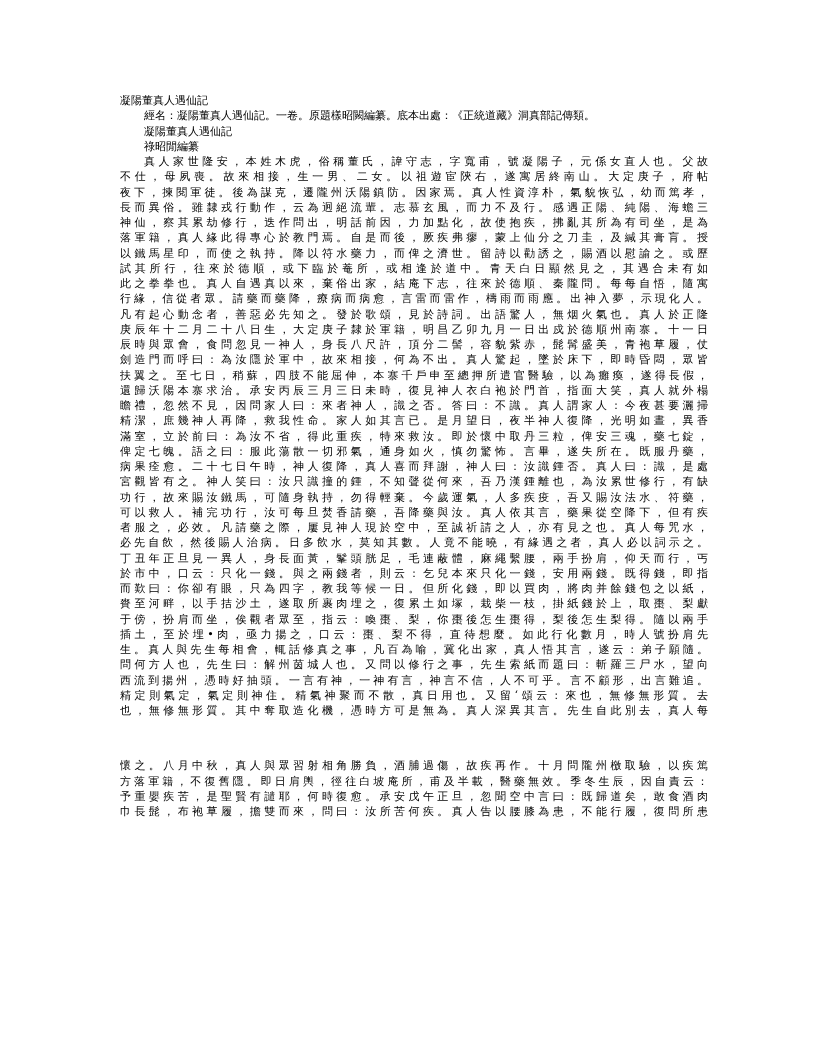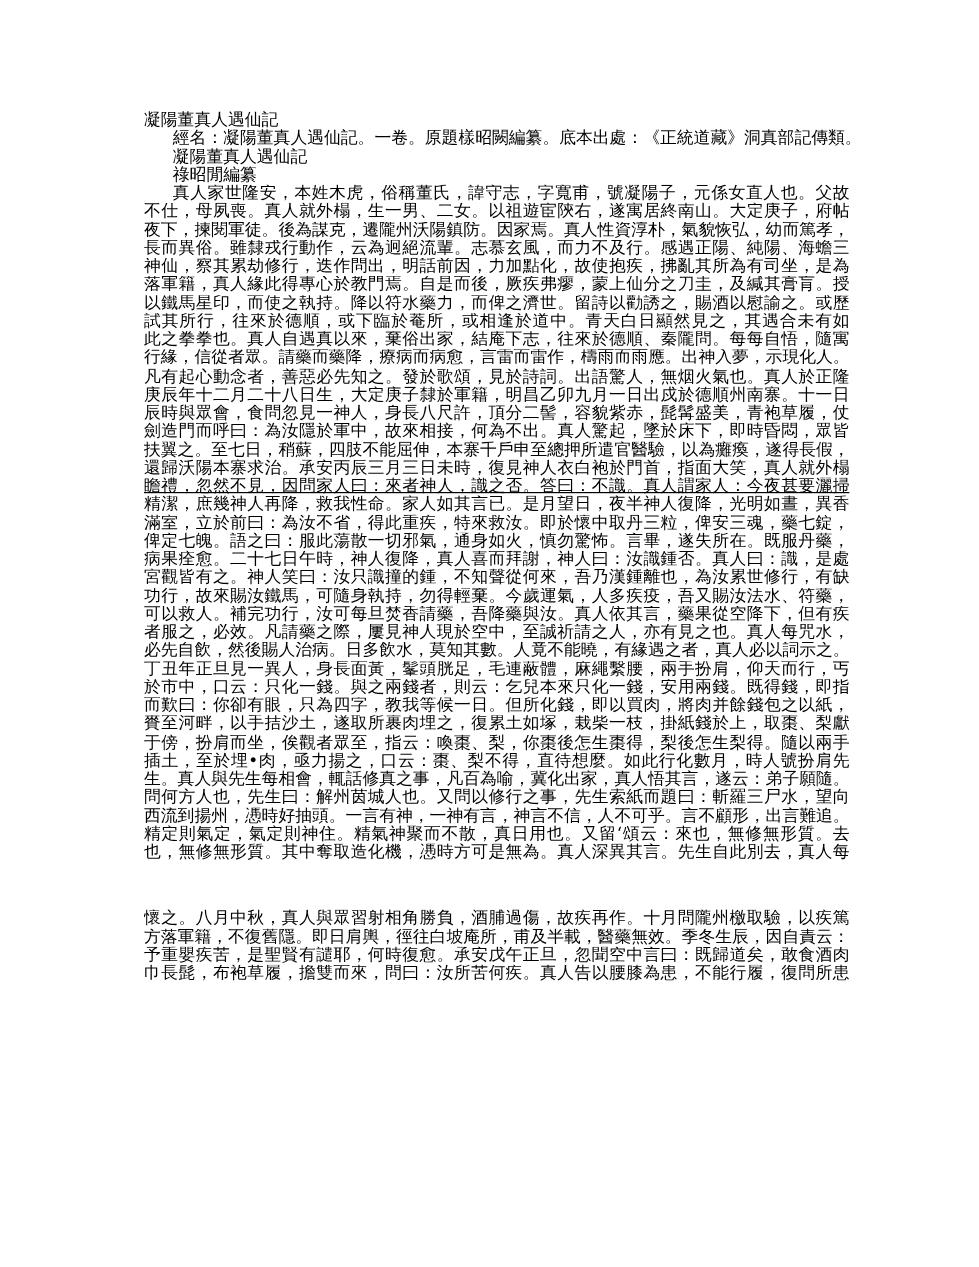--- a/index.html
+++ b/index.html
@@ -1,47 +1,47 @@
 <!DOCTYPE html>
 <html><head>
 <meta charset="utf-8">
 <style>
   html, body { margin: 0; padding: 0; background: #ffffff; }
   body { width: 816px; height: 1056px; position: relative; overflow: hidden;
          font-family: "DejaVu Serif", "Liberation Serif", serif; color: #000; }
   .page { position: absolute; left: 120px; top: 93px; width: 588px; }
-  .line { font-size: 14px; line-height: 15.25px; white-space: nowrap; height: 15.25px; }
+  .line { font-size: 11px; line-height: 15.25px; white-space: nowrap; height: 15.25px; }
   .indent { padding-left: 24px; }
 </style>
 </head>
 <body>
 
 <div class="page">
   <div class="line">凝陽董真人遇仙記</div>
   <div class="line indent">經名：凝陽董真人遇仙記。一卷。原題樣昭闕編纂。底本出處：《正統道藏》洞真部記傳類。</div>
   <div class="line indent">凝陽董真人遇仙記</div>
   <div class="line indent">祿昭閒編纂</div>
   <div id="body-lines">
       <div class="line indent" style="text-align: justify; text-align-last: justify; white-space: normal; overflow: hidden; width: 564px;">真人家世隆安，本姓木虎，俗稱董氏，諱守志，字寬甫，號凝陽子，元係女直人也。父故</div>
-      <div class="line" style="text-align: justify; text-align-last: justify; white-space: normal; overflow: hidden; width: 588px;">不仕，母夙喪。真人就外榻，生一男、二女。以祖遊宦陝右，遂寓居終南山。大定庚子，府帖</div>
+      <div class="line" style="text-align: justify; text-align-last: justify; white-space: normal; overflow: hidden; width: 588px;">不仕，母夙喪。故來相接，生一男、二女。以祖遊宦陝右，遂寓居終南山。大定庚子，府帖</div>
       <div class="line" style="text-align: justify; text-align-last: justify; white-space: normal; overflow: hidden; width: 588px;">夜下，揀閱軍徒。後為謀克，遷隴州沃陽鎮防。因家焉。真人性資淳朴，氣貌恢弘，幼而篤孝，</div>
       <div class="line" style="text-align: justify; text-align-last: justify; white-space: normal; overflow: hidden; width: 588px;">長而異俗。雖隸戎行動作，云為迥絕流輩。志慕玄風，而力不及行。感遇正陽、純陽、海蟾三</div>
       <div class="line" style="text-align: justify; text-align-last: justify; white-space: normal; overflow: hidden; width: 588px;">神仙，察其累劫修行，迭作問出，明話前因，力加點化，故使抱疾，拂亂其所為有司坐，是為</div>
       <div class="line" style="text-align: justify; text-align-last: justify; white-space: normal; overflow: hidden; width: 588px;">落軍籍，真人緣此得專心於教門焉。自是而後，厥疾弗瘳，蒙上仙分之刀圭，及緘其膏肓。授</div>
       <div class="line" style="text-align: justify; text-align-last: justify; white-space: normal; overflow: hidden; width: 588px;">以鐵馬星印，而使之執持。降以符水藥力，而俾之濟世。留詩以勸誘之，賜酒以慰諭之。或歷</div>
       <div class="line" style="text-align: justify; text-align-last: justify; white-space: normal; overflow: hidden; width: 588px;">試其所行，往來於德順，或下臨於菴所，或相逢於道中。青天白日顯然見之，其遇合未有如</div>
       <div class="line" style="text-align: justify; text-align-last: justify; white-space: normal; overflow: hidden; width: 588px;">此之拳拳也。真人自遇真以來，棄俗出家，結庵下志，往來於德順、秦隴問。每每自悟，隨寓</div>
       <div class="line" style="text-align: justify; text-align-last: justify; white-space: normal; overflow: hidden; width: 588px;">行緣，信從者眾。請藥而藥降，療病而病愈，言雷而雷作，檮雨而雨應。出神入夢，示現化人。</div>
       <div class="line" style="text-align: justify; text-align-last: justify; white-space: normal; overflow: hidden; width: 588px;">凡有起心動念者，善惡必先知之。發於歌頌，見於詩詞。出語驚人，無烟火氣也。真人於正隆</div>
       <div class="line" style="text-align: justify; text-align-last: justify; white-space: normal; overflow: hidden; width: 588px;">庚辰年十二月二十八日生，大定庚子隸於軍籍，明昌乙卯九月一日出戍於德順州南寨。十一日</div>
       <div class="line" style="text-align: justify; text-align-last: justify; white-space: normal; overflow: hidden; width: 588px;">辰時與眾會，食問忽見一神人，身長八尺許，頂分二髻，容貌紫赤，髭髯盛美，青袍草履，仗</div>
       <div class="line" style="text-align: justify; text-align-last: justify; white-space: normal; overflow: hidden; width: 588px;">劍造門而呼曰：為汝隱於軍中，故來相接，何為不出。真人驚起，墜於床下，即時昏悶，眾皆</div>
       <div class="line" style="text-align: justify; text-align-last: justify; white-space: normal; overflow: hidden; width: 588px;">扶翼之。至七日，稍蘇，四肢不能屈伸，本寨千戶申至總押所遣官醫驗，以為癱瘓，遂得長假，</div>
       <div class="line" style="text-align: justify; text-align-last: justify; white-space: normal; overflow: hidden; width: 588px;">還歸沃陽本寨求治。承安丙辰三月三日未時，復見神人衣白袍於門首，指面大笑，真人就外榻</div>
-      <div class="line" style="text-align: justify; text-align-last: justify; white-space: normal; overflow: hidden; width: 588px; text-decoration: underline;">瞻禮，忽然不見，因問家人曰：來者神人，識之否。答曰：不識。真人謂家人：今夜甚要灑掃</div>
+      <div class="line" style="text-align: justify; text-align-last: justify; white-space: normal; overflow: hidden; width: 588px;">瞻禮，忽然不見，因問家人曰：來者神人，識之否。答曰：不識。真人謂家人：今夜甚要灑掃</div>
       <div class="line" style="text-align: justify; text-align-last: justify; white-space: normal; overflow: hidden; width: 588px;">精潔，庶幾神人再降，救我性命。家人如其言已。是月望日，夜半神人復降，光明如晝，異香</div>
       <div class="line" style="text-align: justify; text-align-last: justify; white-space: normal; overflow: hidden; width: 588px;">滿室，立於前曰：為汝不省，得此重疾，特來救汝。即於懷中取丹三粒，俾安三魂，藥七錠，</div>
       <div class="line" style="text-align: justify; text-align-last: justify; white-space: normal; overflow: hidden; width: 588px;">俾定七魄。語之曰：服此蕩散一切邪氣，通身如火，慎勿驚怖。言畢，遂失所在。既服丹藥，</div>
       <div class="line" style="text-align: justify; text-align-last: justify; white-space: normal; overflow: hidden; width: 588px;">病果痊愈。二十七日午時，神人復降，真人喜而拜謝，神人曰：汝識鍾否。真人曰：識，是處</div>
       <div class="line" style="text-align: justify; text-align-last: justify; white-space: normal; overflow: hidden; width: 588px;">宮觀皆有之。神人笑曰：汝只識撞的鍾，不知聲從何來，吾乃漢鍾離也，為汝累世修行，有缺</div>
       <div class="line" style="text-align: justify; text-align-last: justify; white-space: normal; overflow: hidden; width: 588px;">功行，故來賜汝鐵馬，可隨身執持，勿得輕棄。今歲運氣，人多疾疫，吾又賜汝法水、符藥，</div>
       <div class="line" style="text-align: justify; text-align-last: justify; white-space: normal; overflow: hidden; width: 588px;">可以救人。補完功行，汝可每旦焚香請藥，吾降藥與汝。真人依其言，藥果從空降下，但有疾</div>
       <div class="line" style="text-align: justify; text-align-last: justify; white-space: normal; overflow: hidden; width: 588px;">者服之，必效。凡請藥之際，屢見神人現於空中，至誠祈請之人，亦有見之也。真人每咒水，</div>
       <div class="line" style="text-align: justify; text-align-last: justify; white-space: normal; overflow: hidden; width: 588px;">必先自飲，然後賜人治病。日多飲水，莫知其數。人竟不能曉，有緣遇之者，真人必以詞示之。</div>
       <div class="line" style="text-align: justify; text-align-last: justify; white-space: normal; overflow: hidden; width: 588px;">丁丑年正旦見一異人，身長面黃，髼頭胱足，毛連蔽體，麻繩繫腰，兩手扮肩，仰天而行，丐</div>

